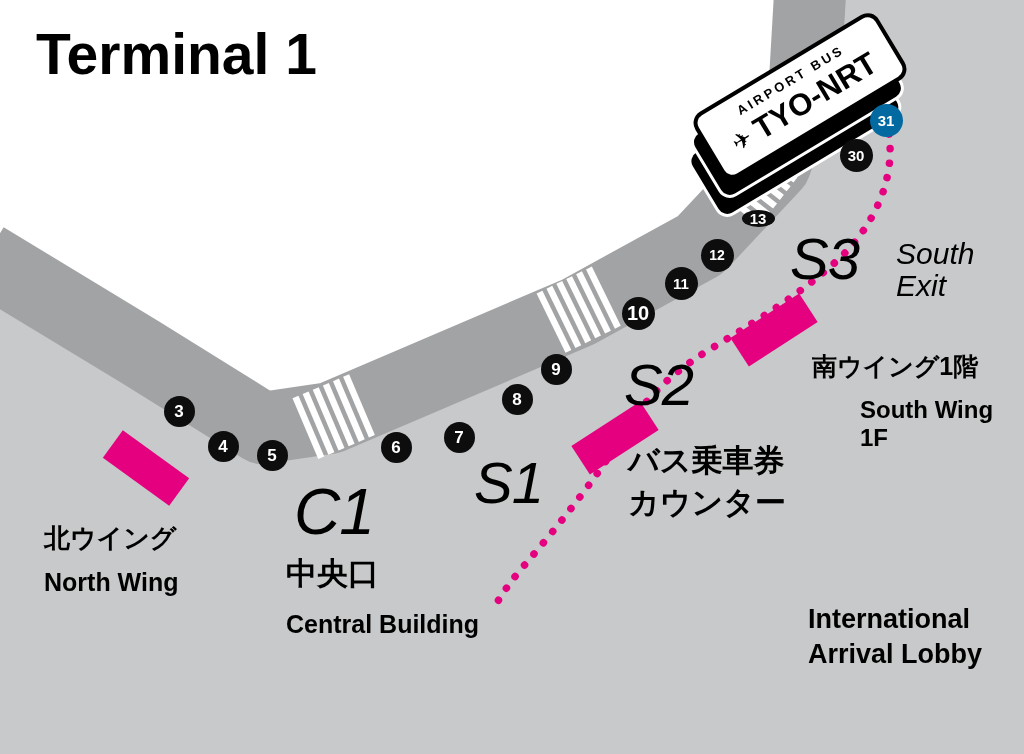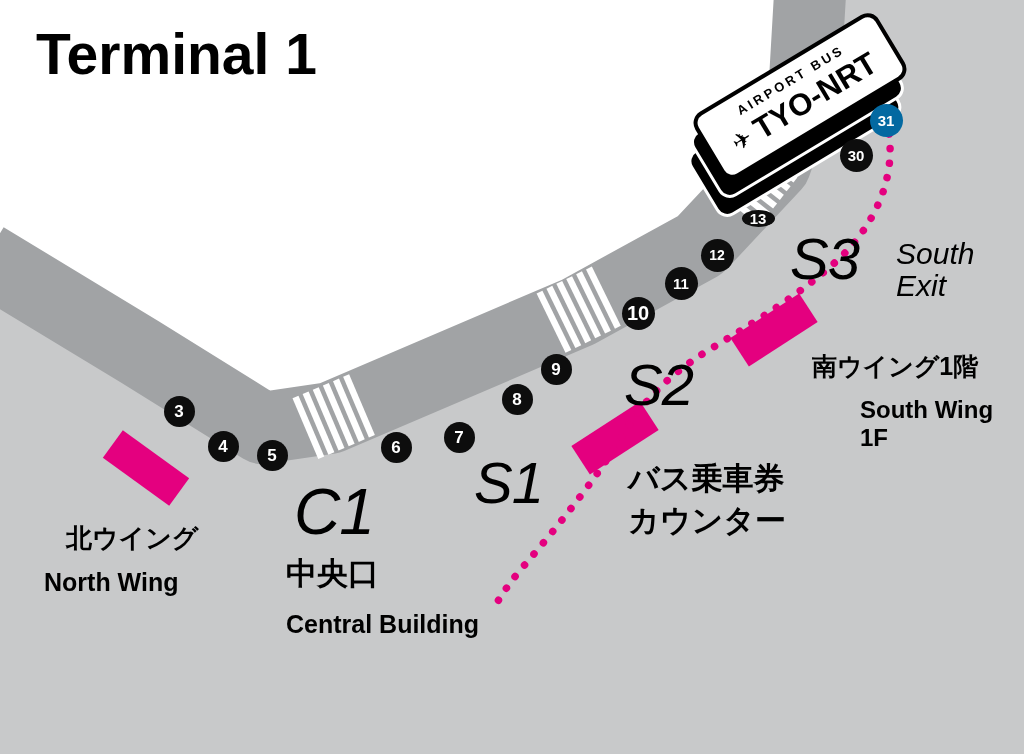--- a/index.html
+++ b/index.html
@@ -91,23 +91,25 @@
   <div class="lbl big-id" style="left:294px;top:476px;font-size:64px;">C1</div>
   <div class="lbl big-id" style="left:474px;top:450px;font-size:58px;">S1</div>
   <div class="lbl big-id" style="left:624px;top:352px;font-size:58px;">S2</div>
   <div class="lbl big-id" style="left:790px;top:226px;font-size:58px;">S3</div>
   <div class="lbl" style="left:896px;top:238px;font-size:30px;font-style:italic;line-height:1.05;">South
 Exit</div>
 
   <div class="lbl jp" style="left:286px;top:556px;font-size:31px;">中央口</div>
   <div class="lbl jp" style="left:286px;top:610px;font-size:25px;">Central Building</div>
 
-  <div class="lbl jp" style="left:628px;top:458px;font-size:31px;line-height:1.35;">バス乗車券
+  <div class="lbl jp" style="left:628px;top:440px;font-size:31px;line-height:1.35;">バス乗車券
 カウンター</div>
 
   <div class="lbl jp" style="left:812px;top:352px;font-size:25px;">南ウイング1階</div>
   <div class="lbl jp" style="left:812px;top:396px;font-size:24px;margin-left:48px;">South Wing 1F</div>
 
-  <div class="lbl jp" style="left:44px;top:524px;font-size:26px;margin-left:22px;">北ウイング</div>
+  <div class="lbl jp" style="left:44px;top:524px;font-size:26px;">北ウイング</div>
   <div class="lbl jp" style="left:44px;top:568px;font-size:25px;">North Wing</div>
 
+  <div class="lbl jp" style="left:808px;top:602px;font-size:27px;line-height:1.3;">International
+Arrival Lobby</div>
 
 </div>
 
 </body></html>

